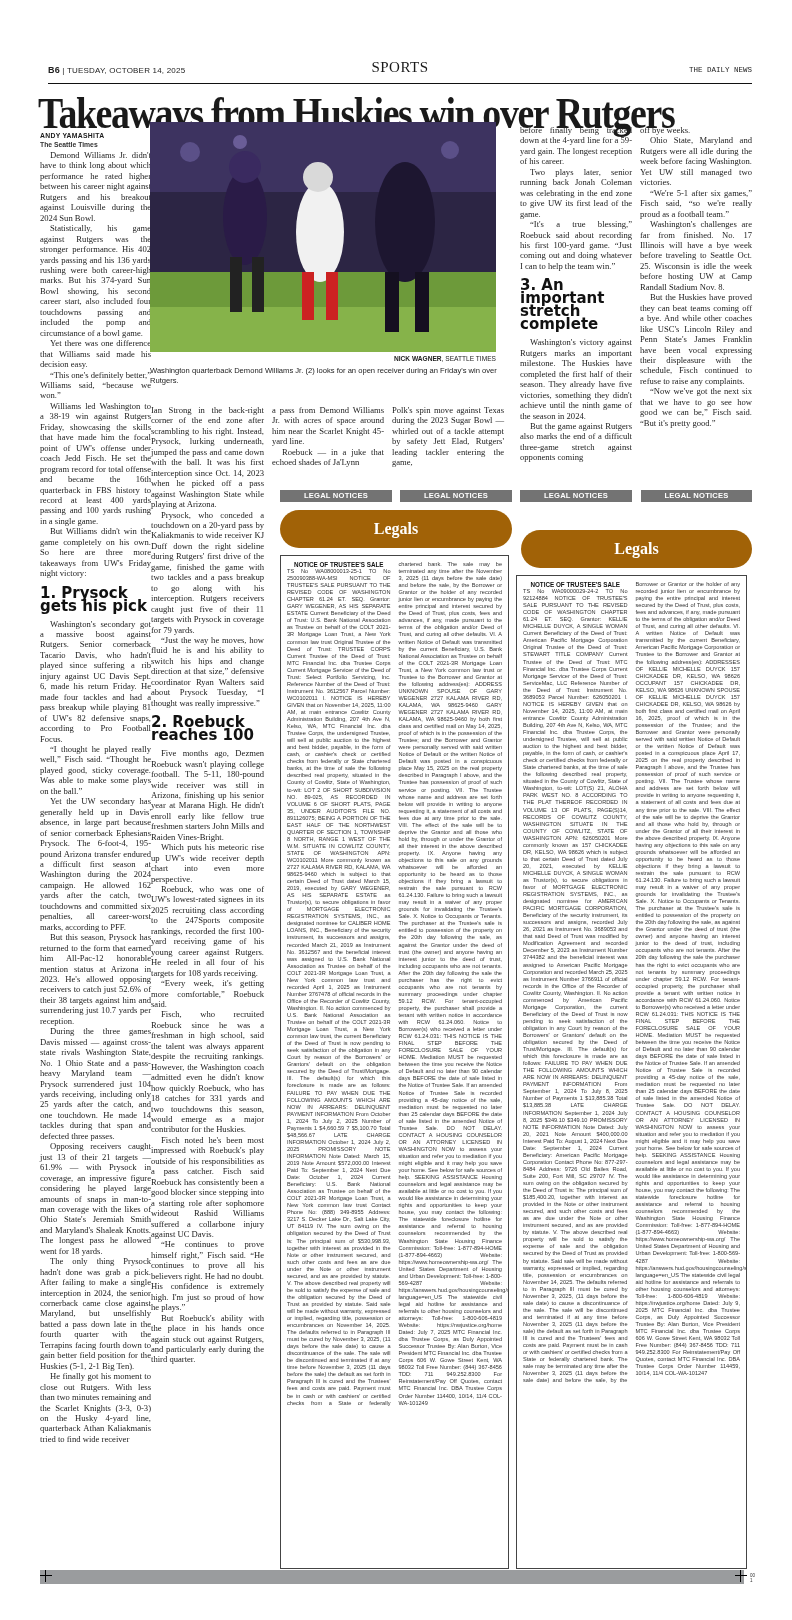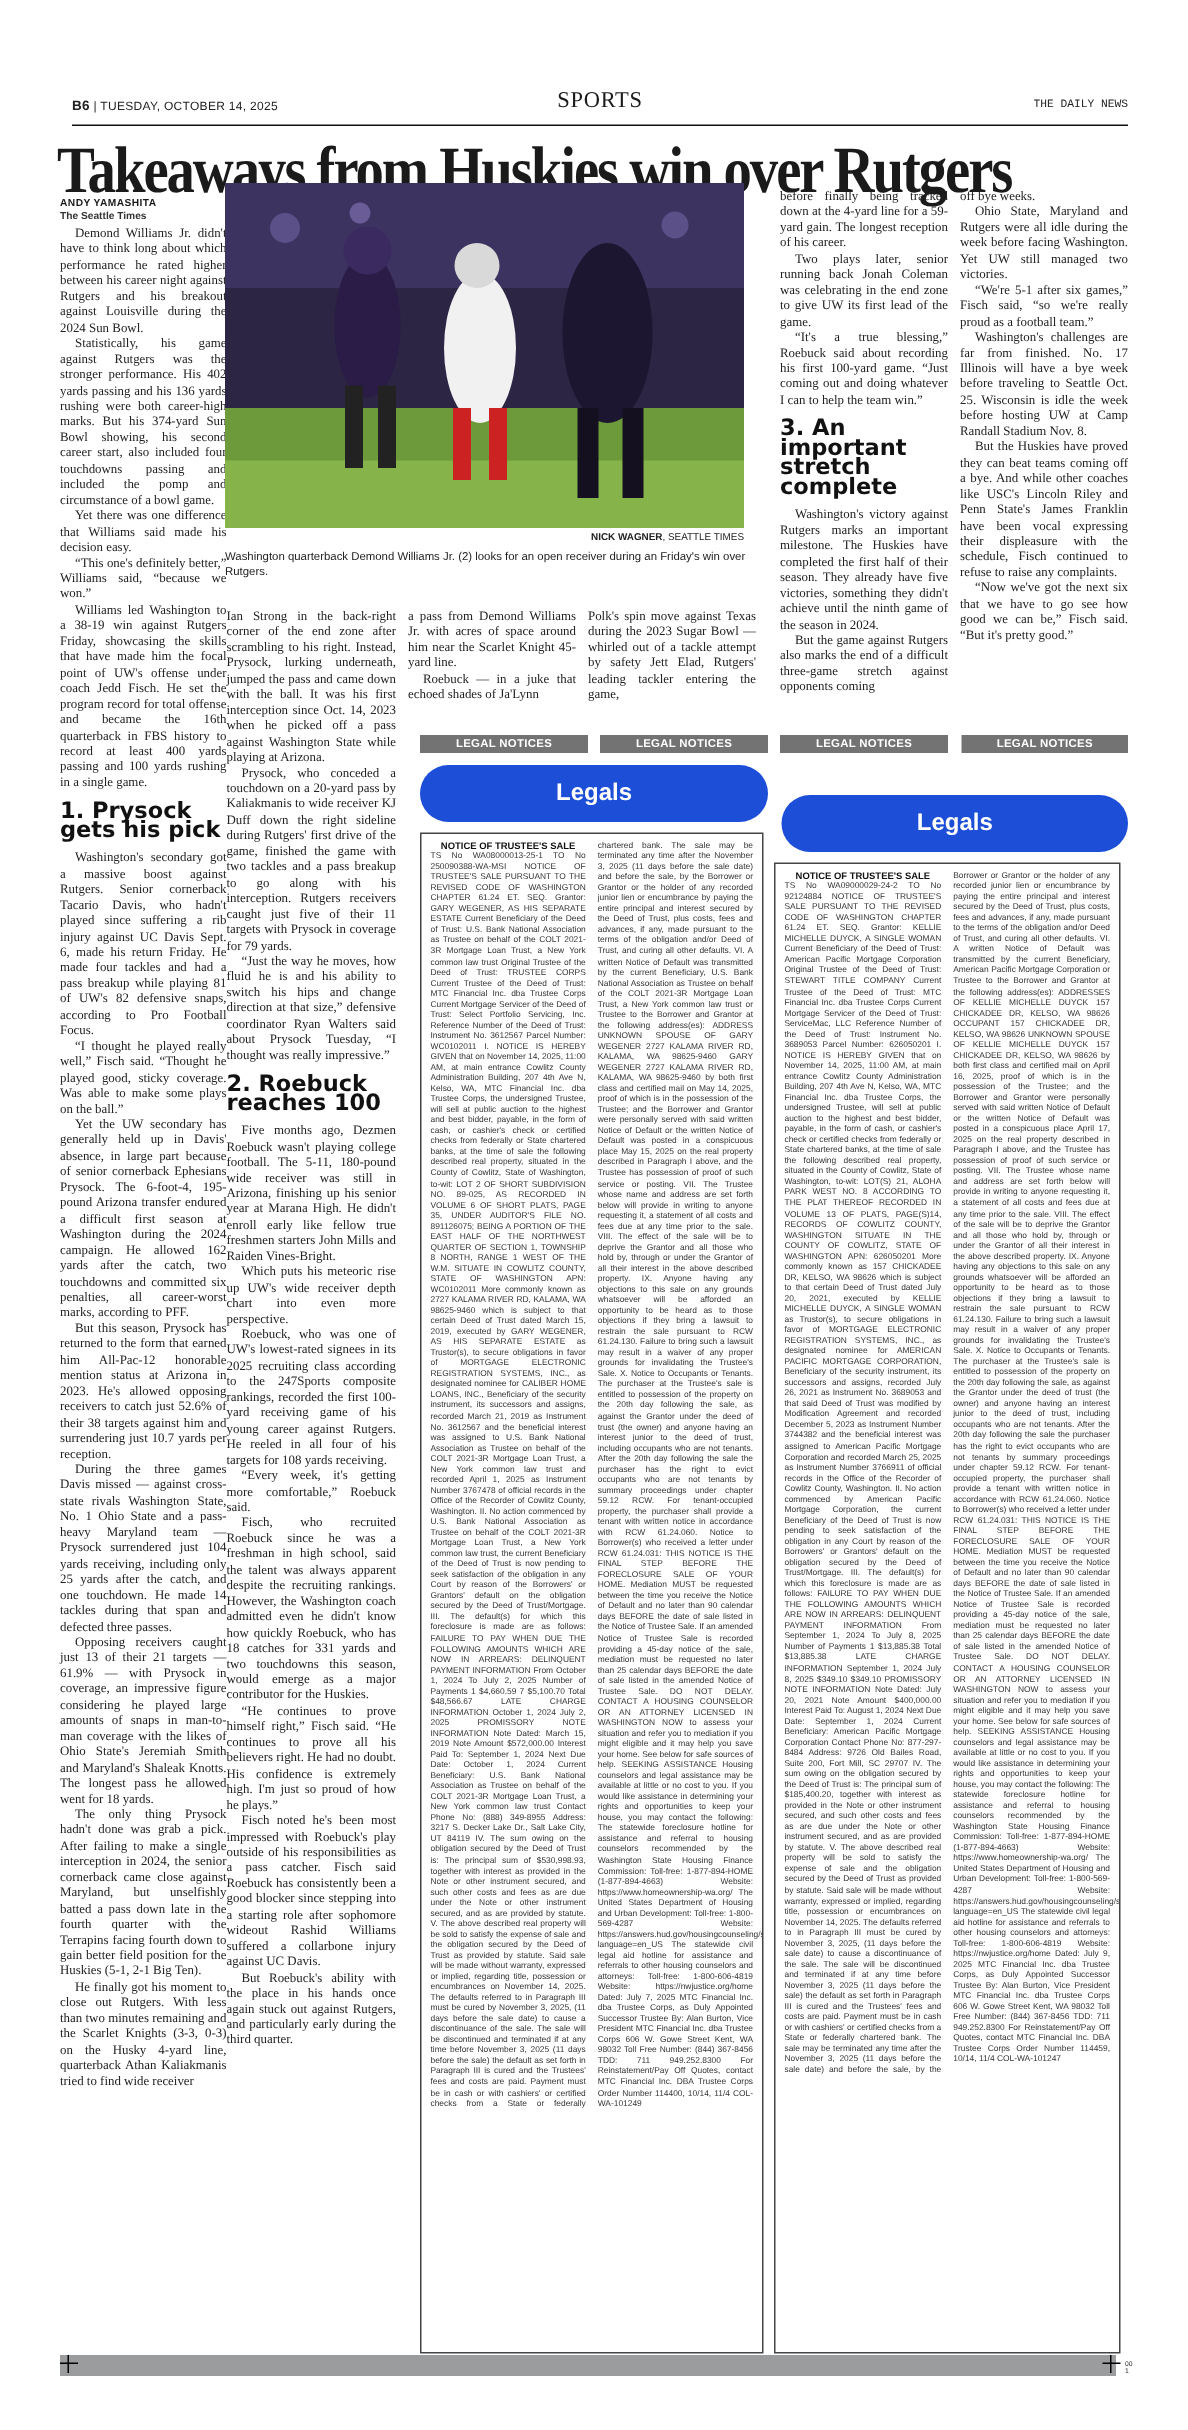--- a/index.html
+++ b/index.html
@@ -15,21 +15,21 @@
   .byline .org{font-weight:bold;color:#333;}
   .col{position:absolute;font-family:"Liberation Serif",serif;font-size:8.6px;line-height:10.45px;text-align:justify;color:#222;hyphens:auto;}
   .col p{margin:0;text-indent:10px;}
   .col p.noindent{text-indent:0;}
   .subhead{font-family:"DejaVu Sans",sans-serif;font-weight:bold;font-size:15px;line-height:13px;margin:8px 0 6px 0;color:#111;text-indent:0;text-align:left;}
   .photo{position:absolute;left:150px;top:122px;width:346px;height:230px;overflow:hidden;background:linear-gradient(180deg,#2b2340 0%,#3b2f55 35%,#4a4463 55%,#5f7d3b 70%,#8dae4a 100%);}
   .credit{position:absolute;left:150px;top:355px;width:346px;text-align:right;font-family:"Liberation Sans",sans-serif;font-size:6.6px;color:#222;}
   .credit b{font-weight:bold;}
   .caption{position:absolute;left:150px;top:366px;width:360px;font-family:"Liberation Sans",sans-serif;font-size:7.6px;line-height:10px;color:#222;}
   .legal-bar{position:absolute;top:490px;height:12px;background:#737373;color:#fff;font-family:"Liberation Sans",sans-serif;font-weight:bold;font-size:7.6px;text-align:center;line-height:12px;letter-spacing:.2px;}
-  .legals-pill{position:absolute;background:#1d4ed8;color:#fff;border-radius:20px;font-family:Liberation Sans, sans-serif;font-weight:bold;font-size:16px;text-align:center;}
+  .legals-pill{position:absolute;background:#a16207;color:#fff;border-radius:20px;font-family:Liberation Serif, serif;font-weight:bold;font-size:16px;text-align:center;}
   .legal-box{position:absolute;border:1px solid #444;padding:5px 6px 0 6px;box-sizing:border-box;overflow:hidden;}
   .legal-text{font-family:"Liberation Sans",sans-serif;font-size:5.6px;line-height:7.05px;color:#333;text-align:justify;column-count:2;column-gap:8px;height:100%;}
   .legal-title{font-weight:bold;text-align:center;font-size:6.3px;color:#111;}
   .footer-bar{position:absolute;left:40px;top:1570px;width:704px;height:14px;background:#9a9c9e;}
   .crop{position:absolute;width:12px;height:12px;}
   .crop:before{content:"";position:absolute;left:5px;top:0;width:1px;height:12px;background:#000;}
   .crop:after{content:"";position:absolute;left:0;top:5px;width:12px;height:1px;background:#000;}
   .page-code{position:absolute;left:750px;top:1573px;font-family:"Liberation Sans",sans-serif;font-size:4.5px;line-height:5px;color:#333;}
 </style>
 </head>
@@ -51,20 +51,21 @@
   <div class="name">ANDY YAMASHITA</div>
   <div class="org">The Seattle Times</div>
 </div>
 
 <div class="col" style="left:40px;top:150px;width:111px;">
   <p>Demond Williams Jr. didn't have to think long about which performance he rated higher between his career night against Rutgers and his breakout against Louisville during the 2024 Sun Bowl.</p>
   <p>Statistically, his game against Rutgers was the stronger performance. His 402 yards passing and his 136 yards rushing were both career-high marks. But his 374-yard Sun Bowl showing, his second career start, also included four touchdowns passing and included the pomp and circumstance of a bowl game.</p>
   <p>Yet there was one difference that Williams said made his decision easy.</p>
   <p>“This one's definitely better,” Williams said, “because we won.”</p>
   <p>Williams led Washington to a 38-19 win against Rutgers Friday, showcasing the skills that have made him the focal point of UW's offense under coach Jedd Fisch. He set the program record for total offense and became the 16th quarterback in FBS history to record at least 400 yards passing and 100 yards rushing in a single game.</p>
+  <p>But Williams didn't win the game completely on his own. So here are three more takeaways from UW's Friday night victory:</p>
   <div class="subhead">1. Prysock gets his pick</div>
   <p>Washington's secondary got a massive boost against Rutgers. Senior cornerback Tacario Davis, who hadn't played since suffering a rib injury against UC Davis Sept. 6, made his return Friday. He made four tackles and had a pass breakup while playing 81 of UW's 82 defensive snaps, according to Pro Football Focus.</p>
   <p>“I thought he played really well,” Fisch said. “Thought he played good, sticky coverage. Was able to make some plays on the ball.”</p>
   <p>Yet the UW secondary has generally held up in Davis' absence, in large part because of senior cornerback Ephesians Prysock. The 6-foot-4, 195-pound Arizona transfer endured a difficult first season at Washington during the 2024 campaign. He allowed 162 yards after the catch, two touchdowns and committed six penalties, all career-worst marks, according to PFF.</p>
   <p>But this season, Prysock has returned to the form that earned him All-Pac-12 honorable mention status at Arizona in 2023. He's allowed opposing receivers to catch just 52.6% of their 38 targets against him and surrendering just 10.7 yards per reception.</p>
   <p>During the three games Davis missed — against cross-state rivals Washington State, No. 1 Ohio State and a pass-heavy Maryland team — Prysock surrendered just 104 yards receiving, including only 25 yards after the catch, and one touchdown. He made 14 tackles during that span and defected three passes.</p>
   <p>Opposing receivers caught just 13 of their 21 targets — 61.9% — with Prysock in coverage, an impressive figure considering he played large amounts of snaps in man-to-man coverage with the likes of Ohio State's Jeremiah Smith and Maryland's Shaleak Knotts. The longest pass he allowed went for 18 yards.</p>
   <p>The only thing Prysock hadn't done was grab a pick. After failing to make a single interception in 2024, the senior cornerback came close against Maryland, but unselfishly batted a pass down late in the fourth quarter with the Terrapins facing fourth down to gain better field position for the Huskies (5-1, 2-1 Big Ten).</p>
   <p>He finally got his moment to close out Rutgers. With less than two minutes remaining and the Scarlet Knights (3-3, 0-3) on the Husky 4-yard line, quarterback Athan Kaliakmanis tried to find wide receiver</p>
 </div>
@@ -97,22 +98,22 @@
 <div class="col" style="left:151px;top:405px;width:113px;">
   <p class="noindent">Ian Strong in the back-right corner of the end zone after scrambling to his right. Instead, Prysock, lurking underneath, jumped the pass and came down with the ball. It was his first interception since Oct. 14, 2023 when he picked off a pass against Washington State while playing at Arizona.</p>
   <p>Prysock, who conceded a touchdown on a 20-yard pass by Kaliakmanis to wide receiver KJ Duff down the right sideline during Rutgers' first drive of the game, finished the game with two tackles and a pass breakup to go along with his interception. Rutgers receivers caught just five of their 11 targets with Prysock in coverage for 79 yards.</p>
   <p>“Just the way he moves, how fluid he is and his ability to switch his hips and change direction at that size,” defensive coordinator Ryan Walters said about Prysock Tuesday, “I thought was really impressive.”</p>
   <div class="subhead">2. Roebuck reaches 100</div>
   <p>Five months ago, Dezmen Roebuck wasn't playing college football. The 5-11, 180-pound wide receiver was still in Arizona, finishing up his senior year at Marana High. He didn't enroll early like fellow true freshmen starters John Mills and Raiden Vines-Bright.</p>
   <p>Which puts his meteoric rise up UW's wide receiver depth chart into even more perspective.</p>
   <p>Roebuck, who was one of UW's lowest-rated signees in its 2025 recruiting class according to the 247Sports composite rankings, recorded the first 100-yard receiving game of his young career against Rutgers. He reeled in all four of his targets for 108 yards receiving.</p>
   <p>“Every week, it's getting more comfortable,” Roebuck said.</p>
   <p>Fisch, who recruited Roebuck since he was a freshman in high school, said the talent was always apparent despite the recruiting rankings. However, the Washington coach admitted even he didn't know how quickly Roebuck, who has 18 catches for 331 yards and two touchdowns this season, would emerge as a major contributor for the Huskies.</p>
+  <p>Fisch noted he's been most impressed with Roebuck's play outside of his responsibilities as a pass catcher. Fisch said Roebuck has consistently been a good blocker since stepping into a starting role after sophomore wideout Rashid Williams suffered a collarbone injury against UC Davis.</p>
   <p>“He continues to prove himself right,” Fisch said. “He continues to prove all his believers right. He had no doubt. His confidence is extremely high. I'm just so proud of how he plays.”</p>
-  <p>Fisch noted he's been most impressed with Roebuck's play outside of his responsibilities as a pass catcher. Fisch said Roebuck has consistently been a good blocker since stepping into a starting role after sophomore wideout Rashid Williams suffered a collarbone injury against UC Davis.</p>
   <p>But Roebuck's ability with the place in his hands once again stuck out against Rutgers, and particularly early during the third quarter.</p>
 </div>
 
 <div class="col" style="left:272px;top:405px;width:112px;">
   <p class="noindent">a pass from Demond Williams Jr. with acres of space around him near the Scarlet Knight 45-yard line.</p>
   <p>Roebuck — in a juke that echoed shades of Ja'Lynn</p>
 </div>
 
 <div class="col" style="left:392px;top:405px;width:112px;">
   <p class="noindent">Polk's spin move against Texas during the 2023 Sugar Bowl — whirled out of a tackle attempt by safety Jett Elad, Rutgers' leading tackler entering the game,</p>

